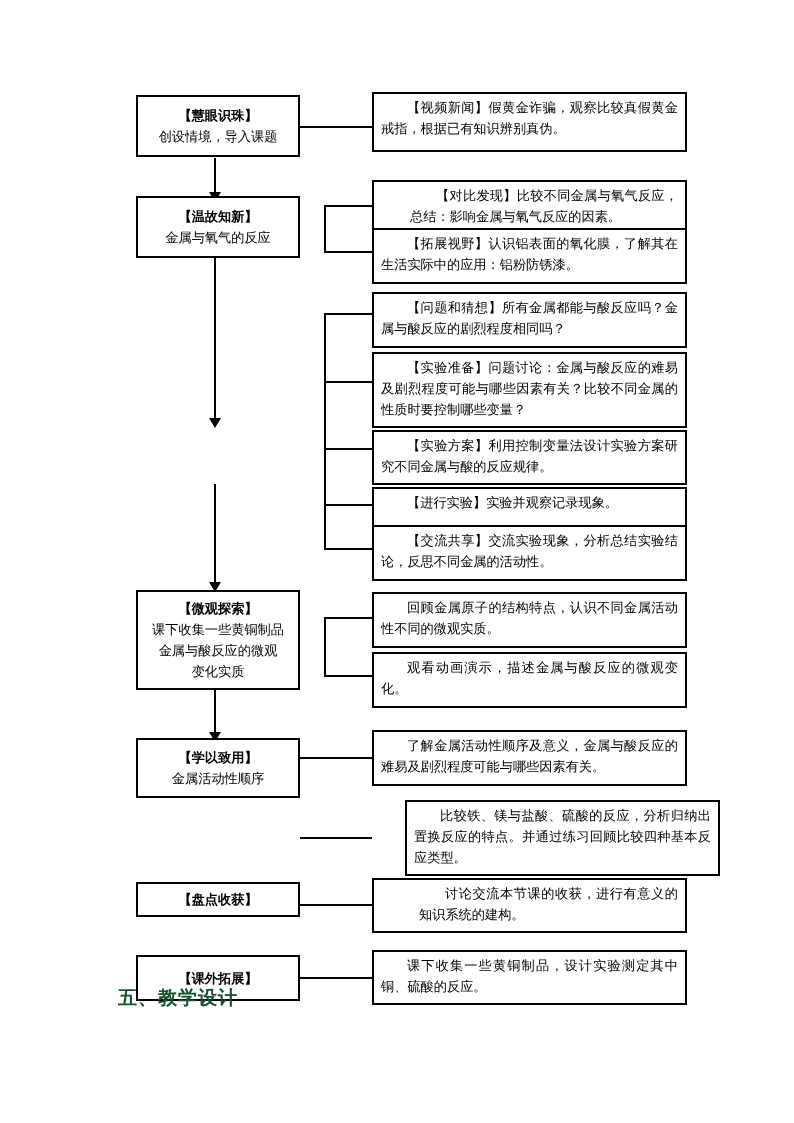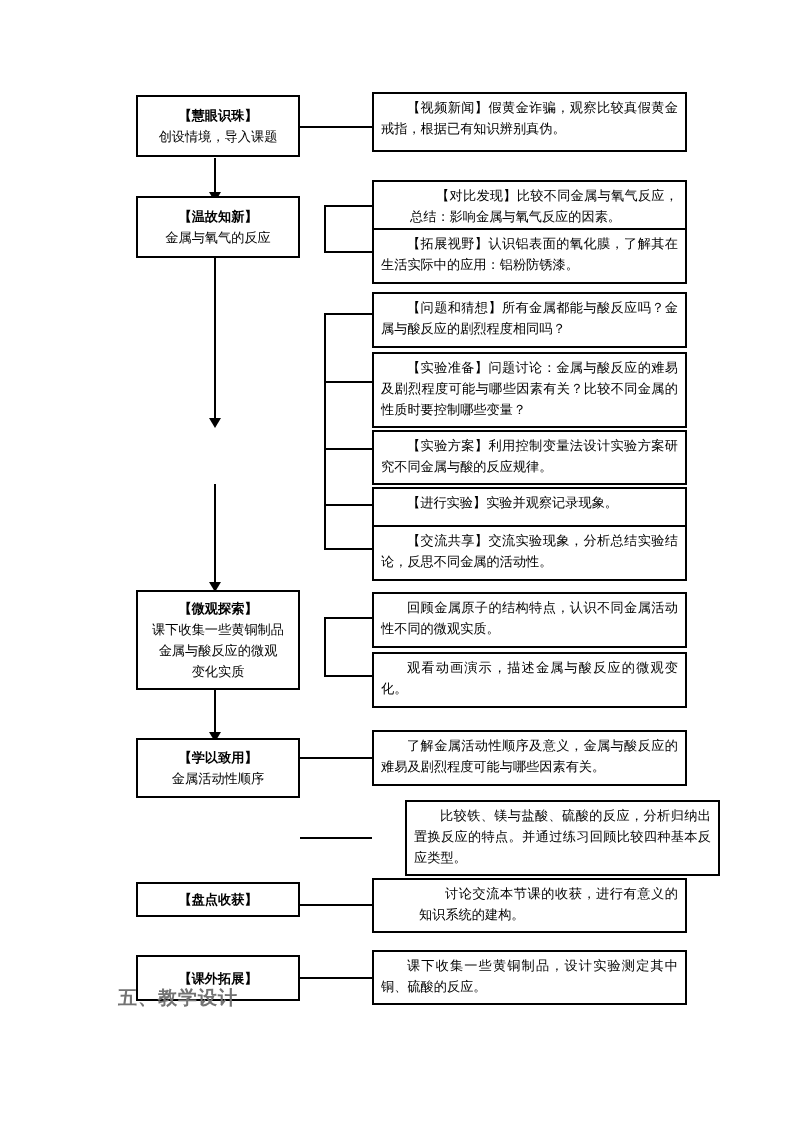--- a/index.html
+++ b/index.html
@@ -77,21 +77,21 @@
     border-top: 10px solid #000000;
     z-index: 2;
   }
   
   .section-heading {
     position: absolute;
     font-family: "DejaVu Serif", "Liberation Serif", serif;
     font-weight: bold;
     font-size: 19px;
     letter-spacing: 1px;
-    color: #737373;
+    color: #14532d;
     white-space: nowrap;
     z-index: 4;
   }
 </style>
 </head>
 <body>
 
 <div id="page">
 
   <div class="vline" style="left:214px; top:158px; height:40px;"></div>

